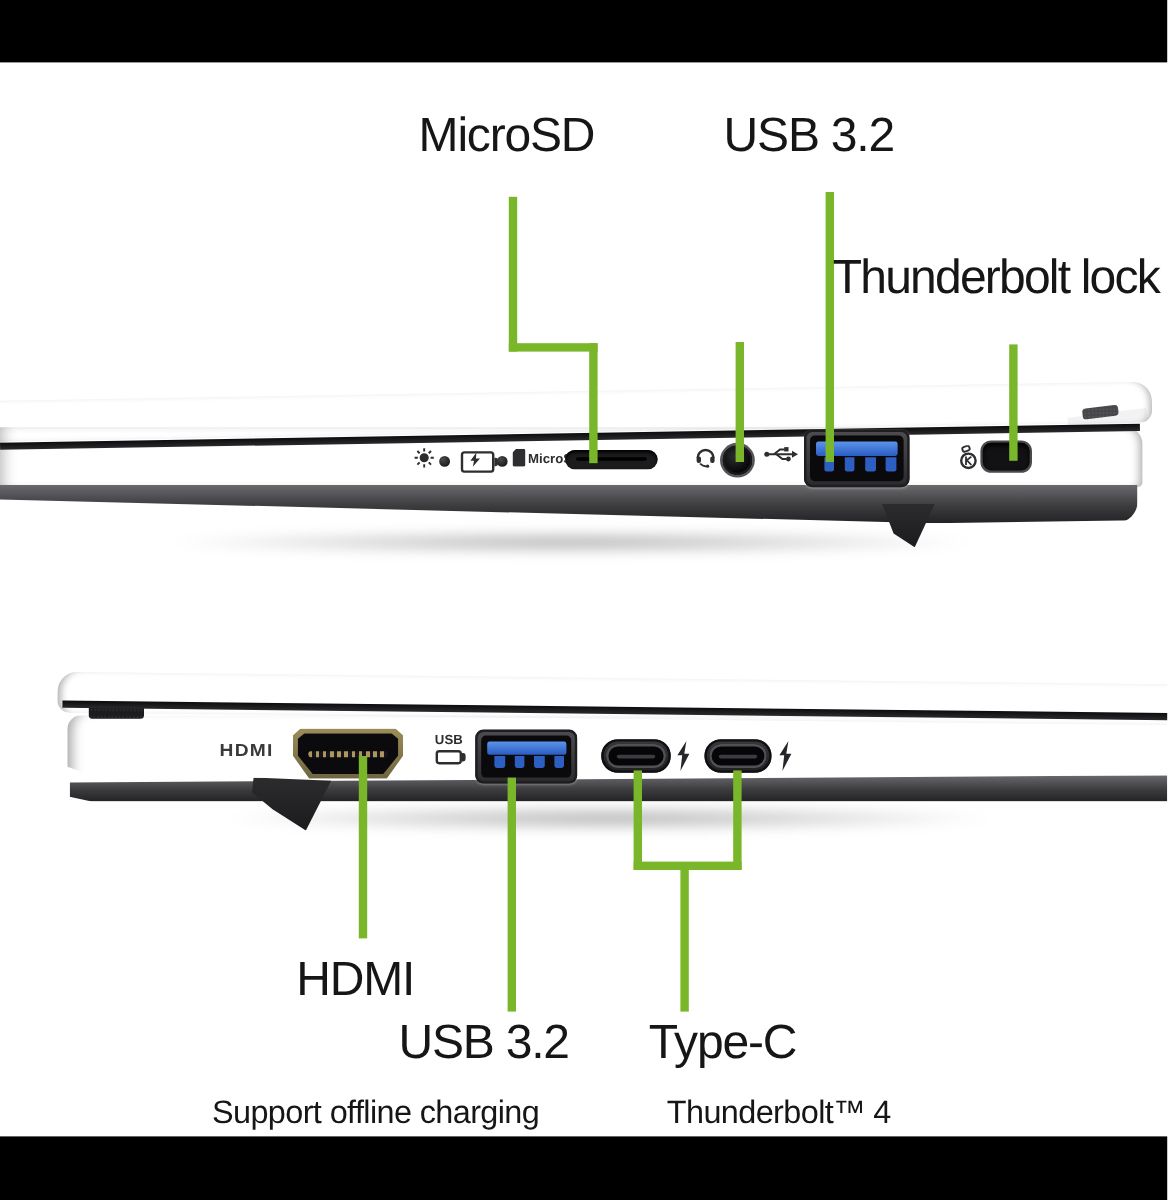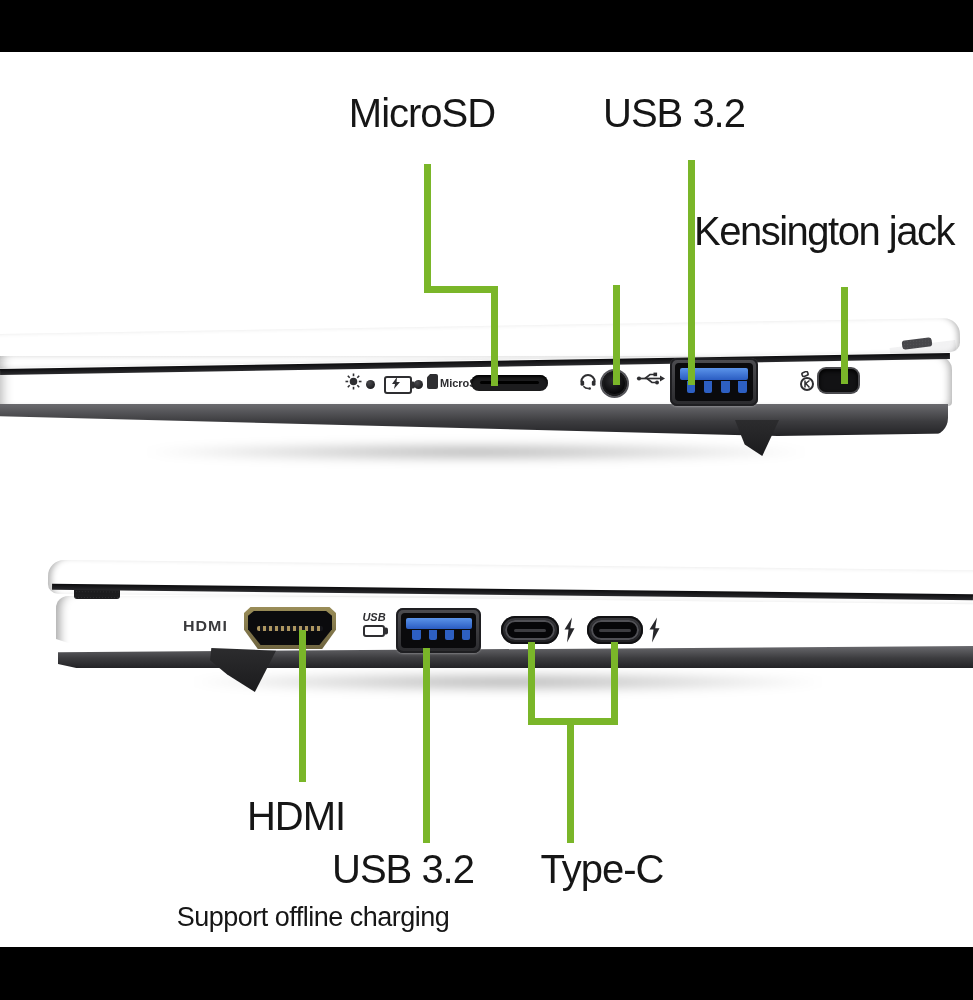--- a/index.html
+++ b/index.html
@@ -3,21 +3,21 @@
 <meta charset="utf-8">
 <style>
   html,body{margin:0;padding:0;}
   #stage{position:relative;width:973px;height:1000px;background:#fff;overflow:hidden;
          font-family:"Liberation Sans",sans-serif;color:var(--text,#161616);}
   .abs{position:absolute;}
   .bar{left:0;width:973px;background:var(--bar,#000);}
   
   .lbl{z-index:6;text-align:center;line-height:1.04;letter-spacing:-1px;font-size:40px;color:var(--text,#161616);}
   .lbl.small{font-size:26px;letter-spacing:-0.5px;}
-  .lbl.sub{font-size:27px;letter-spacing:-0.5px;}
+  .lbl.sub{font-size:27px;letter-spacing:-0.5px;margin-top:10px;}
   
   .gl{background:var(--accent,#7ab629);z-index:5;}
   
   .lid{background:linear-gradient(180deg,#c2c2c5 0px,#b3b3b6 3px,#3a3a3d 5px,#55555a 7px,#a6a6a9 10px,#929295 55%,#85858a 100%);}
   .bodyface{background:linear-gradient(180deg,#a3a3a6 0%,#98989b 40%,#8d8d91 100%);}
   .seam{background:linear-gradient(180deg,#0c0c0e,#2a2a2d);}
   .bottomstrip{background:linear-gradient(180deg,#6a6a6e 0%,#3c3c3f 55%,#232326 100%);}
   .speckle{background-image:radial-gradient(rgba(255,255,255,.07) 1px,transparent 1px);background-size:3px 3px;}
   .foot{background:linear-gradient(180deg,#2c2c2e,#1b1b1d);}
   .shadow{background:radial-gradient(ellipse 50% 50% at 50% 50%,rgba(0,0,0,.30),rgba(0,0,0,0) 72%);filter:blur(5px);}
@@ -54,21 +54,21 @@
 </head>
 <body>
 
 <div id="stage" style="--accent: #7ab629; --text: #161616; --bar: #000000;">
 
   <div class="abs bar" style="top:0;height:52px;"></div>
   <div class="abs bar" style="top:947px;height:53px;"></div>
 
   <div class="abs lbl" style="left:302px;top:93px;width:240px;">MicroSD</div>
   <div class="abs lbl" style="left:554px;top:93px;width:240px;">USB 3.2</div>
-  <div class="abs lbl" style="left:694px;top:211px;width:280px;text-align:left;letter-spacing:-1.5px;">Kensington jack</div>
+  <div class="abs lbl" style="left:694px;top:211px;width:280px;text-align:left;letter-spacing:-1.5px;">Thunderbolt lock</div>
 
   <div class="abs gl" style="left:424px;top:164px;width:7px;height:129px;"></div>
   <div class="abs gl" style="left:424px;top:286px;width:74px;height:7px;"></div>
   <div class="abs gl" style="left:491px;top:286px;width:7px;height:100px;"></div>
   <div class="abs gl" style="left:688px;top:160px;width:7px;height:225px;"></div>
   <div class="abs gl" style="left:613px;top:285px;width:7px;height:100px;"></div>
   <div class="abs gl" style="left:841px;top:287px;width:7px;height:97px;"></div>
 
   <div class="abs" style="left:0;top:290px;width:973px;height:190px;z-index:1;">
 
@@ -172,21 +172,21 @@
     <div class="abs lid speckle" style="left:48px;top:20px;width:925px;height:34px;border-radius:16px 0 0 10px;transform:rotate(0.65deg);box-shadow:inset 6px 0 6px -3px rgba(0,0,0,.3);"></div>
 
     <div class="abs seam" style="left:52px;top:44px;width:921px;height:6px;transform:rotate(0.65deg);"></div>
 
     <div class="abs chassis-print" style="left:183px;top:72px;font-size:16px;letter-spacing:1px;transform:scaleY(.9);color:#3a3a3d;">HDMI</div>
     <div class="abs hdmi" style="left:244px;top:62px;width:92px;height:42px;">
       <div class="inner"></div>
         <div class="dashes"></div>
     </div>
     <div class="abs" style="left:355px;top:66px;width:38px;text-align:center;">
-      <div class="chassis-print" style="font-size:11px;letter-spacing:0;font-style:italic;">USB</div>
+      <div class="chassis-print" style="font-size:11px;letter-spacing:0;">USB</div>
       <div class="battico" style="width:18px;height:8px;margin:2px auto 0;">
           <div class="nub"></div>
         </div>
     </div>
     <div class="abs usba" style="left:396px;top:63px;width:85px;height:45px;">
       <div class="cavity">
           <div class="tongue"></div>
         <div class="pin" style="left:15%;"></div>
           <div class="pin" style="left:37%;"></div>
           <div class="pin" style="left:59%;"></div>
@@ -217,14 +217,15 @@
   <div class="abs gl" style="left:423px;top:648px;width:7px;height:195px;"></div>
   <div class="abs gl" style="left:528px;top:642px;width:7px;height:83px;"></div>
   <div class="abs gl" style="left:611px;top:642px;width:7px;height:83px;"></div>
   <div class="abs gl" style="left:528px;top:718px;width:90px;height:7px;"></div>
   <div class="abs gl" style="left:567px;top:725px;width:7px;height:118px;"></div>
 
   <div class="abs lbl" style="left:196px;top:796px;width:200px;">HDMI</div>
   <div class="abs lbl" style="left:283px;top:849px;width:240px;">USB 3.2</div>
   <div class="abs lbl" style="left:482px;top:849px;width:240px;">Type-C</div>
   <div class="abs lbl sub" style="left:133px;top:903px;width:360px;">Support offline charging</div>
+  <div class="abs lbl sub" style="left:519px;top:903px;width:260px;">Thunderbolt™ 4</div>
 
 </div>
 
 </body></html>

